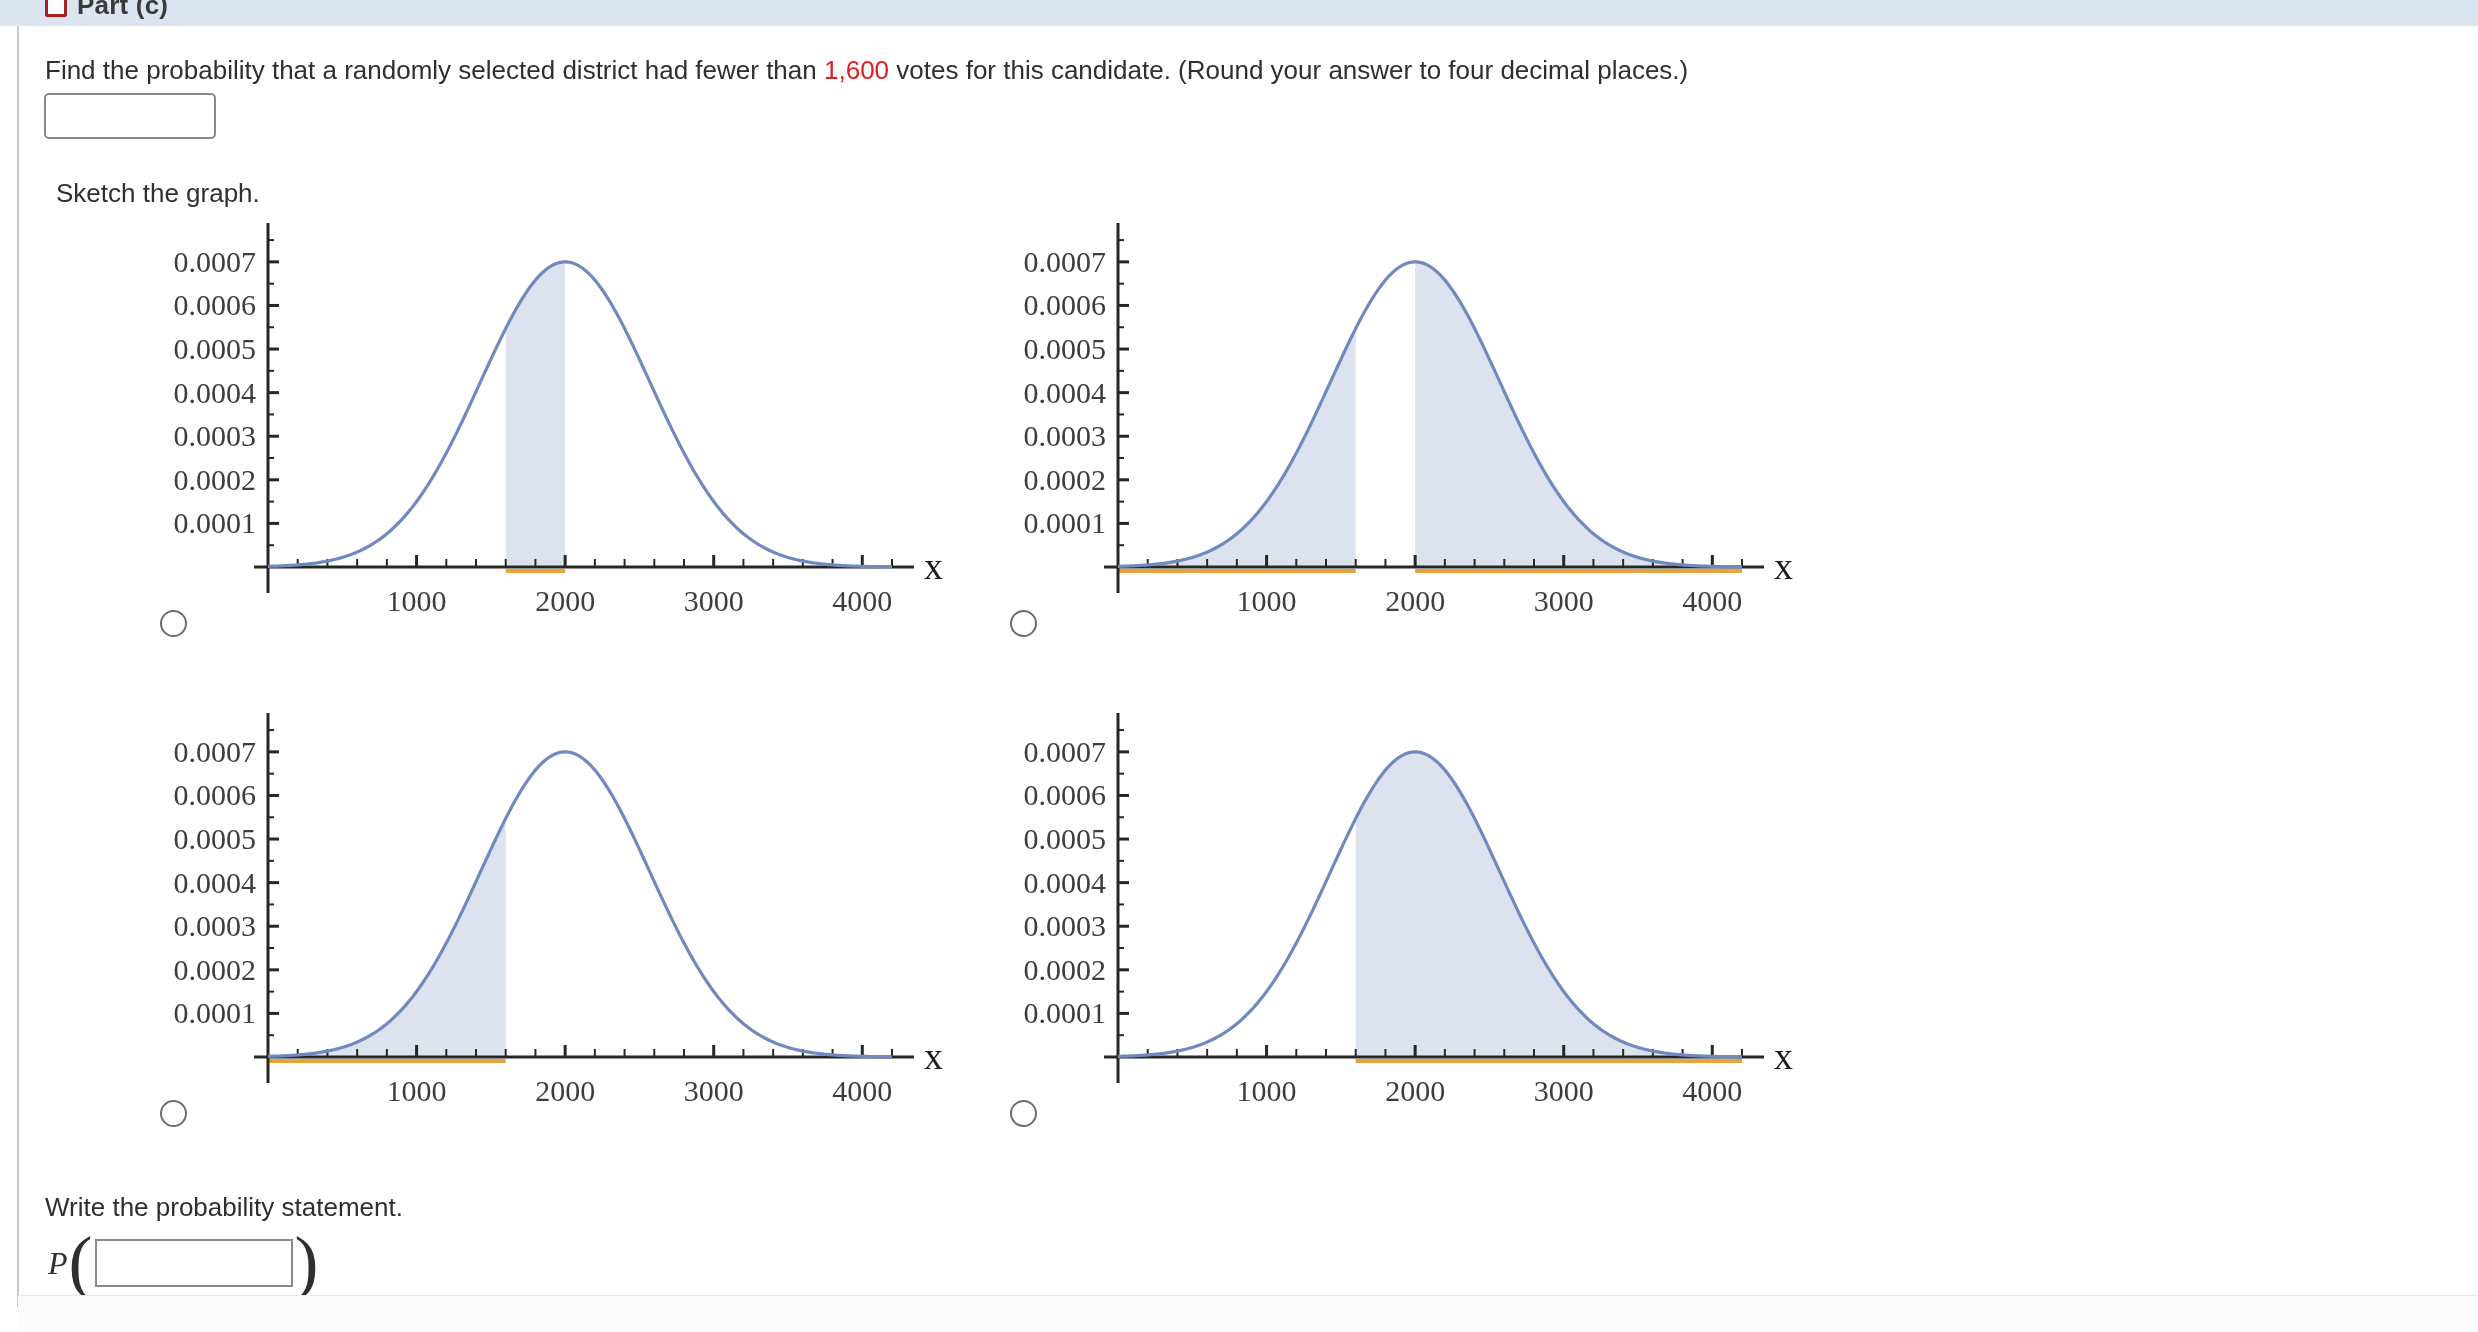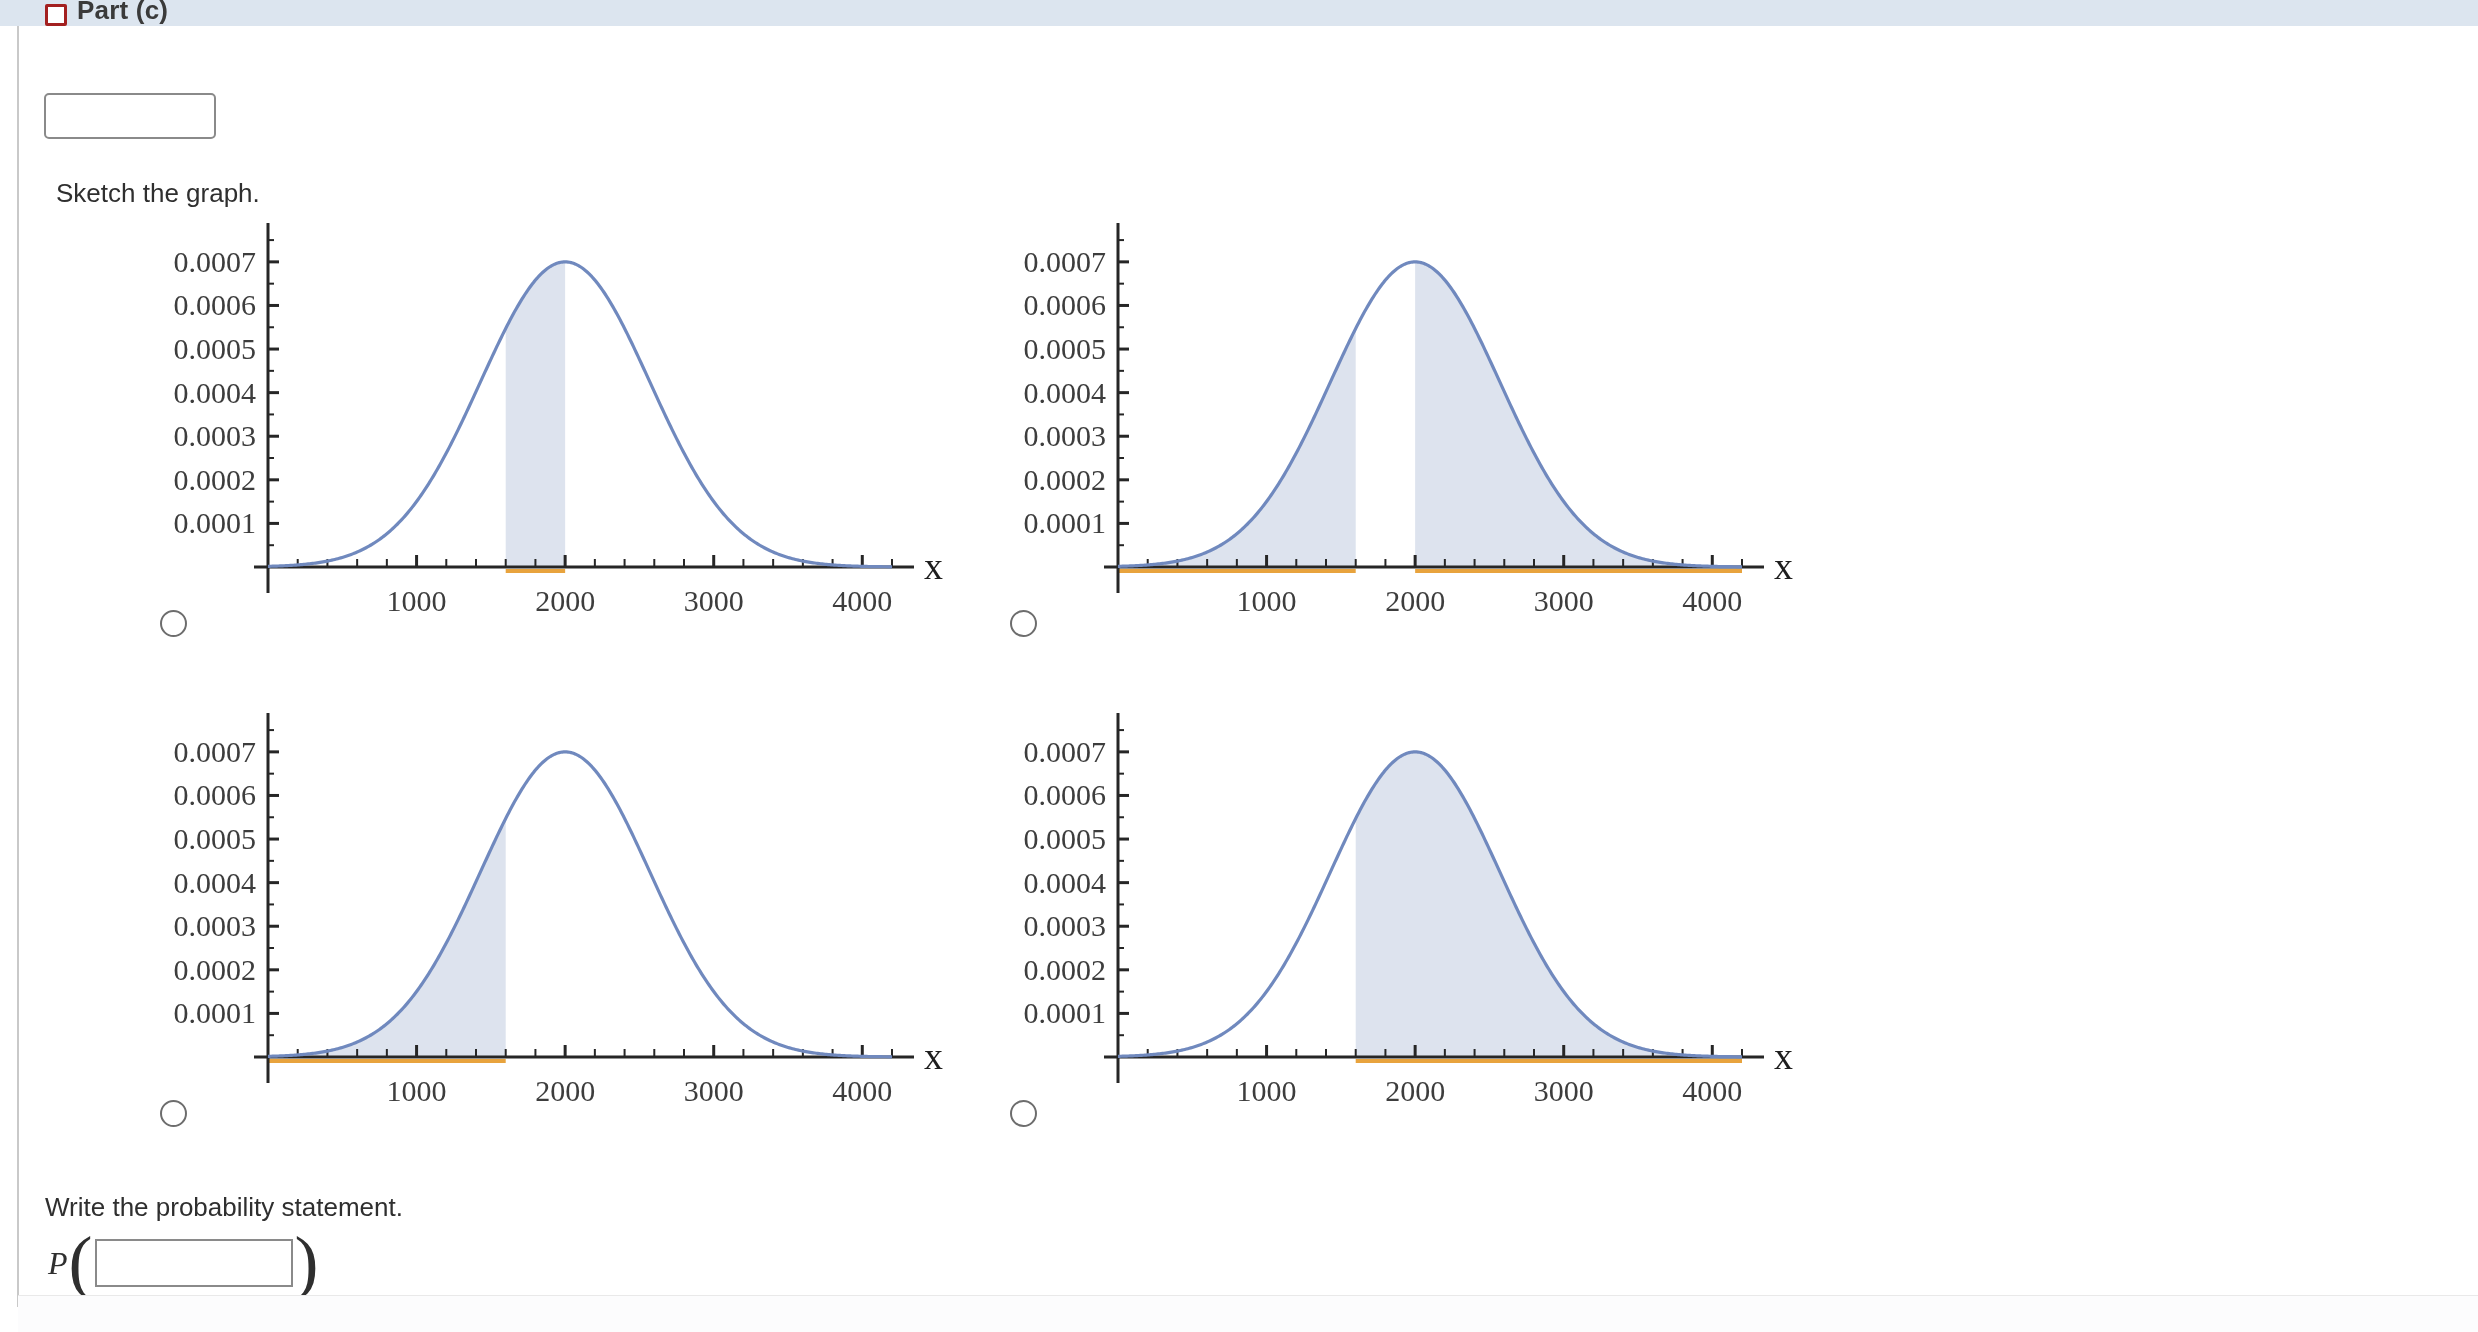--- a/index.html
+++ b/index.html
@@ -16,21 +16,21 @@
     overflow: hidden;
   }
   
   .part-header {
     position: absolute;
     left: 0; top: 0;
     width: 2478px;
     height: 26px;
     background: #dce5ef;
     display: flex;
-    align-items: flex-end;
+    align-items: center;
     box-sizing: border-box;
     padding-left: 45px;
   }
   .part-header .cb {
     width: 22px; height: 22px;
     border: 3px solid #a32020;
     background: #ffffff;
     box-sizing: border-box;
     margin-right: 10px;
     margin-top: -14px;
@@ -182,20 +182,23 @@
 
 <div class="page">
 
   <div class="part-header">
     <span class="cb"></span>
     <span class="ptitle">Part (c)</span>
   </div>
 
   <div class="left-rule"></div>
 
+  <div class="q-text">
+    <span>Find the probability that a randomly selected district had fewer than </span><span class="hl">1,600</span><span> votes for this candidate. (Round your answer to four decimal places.)</span>
+  </div>
 
   <input class="answer-box" type="text" value="" style="">
 
   <div class="sketch-label">Sketch the graph.</div>
 
   <div class="graph-grid">
     <div class="graph-cell cell-0">
       <svg class="graph-svg" width="800" height="400" viewBox="0 0 800 400">
           <path d="M 355.71428571428567 352 L 355.71 113.47 L 355.98 112.93 L 356.25 112.40 L 356.52 111.87 L 356.79 111.34 L 357.06 110.81 L 357.34 110.29 L 357.61 109.76 L 357.88 109.24 L 358.15 108.71 L 358.42 108.19 L 358.69 107.67 L 358.96 107.15 L 359.23 106.64 L 359.50 106.12 L 359.77 105.61 L 360.04 105.09 L 360.31 104.58 L 360.58 104.07 L 360.85 103.56 L 361.12 103.05 L 361.39 102.55 L 361.66 102.04 L 361.93 101.54 L 362.20 101.04 L 362.47 100.54 L 362.74 100.04 L 363.01 99.55 L 363.28 99.05 L 363.55 98.56 L 363.82 98.07 L 364.09 97.58 L 364.36 97.09 L 364.63 96.60 L 364.90 96.11 L 365.17 95.63 L 365.44 95.15 L 365.71 94.67 L 365.98 94.19 L 366.25 93.71 L 366.52 93.24 L 366.79 92.77 L 367.06 92.30 L 367.33 91.83 L 367.60 91.36 L 367.87 90.89 L 368.14 90.43 L 368.41 89.97 L 368.68 89.51 L 368.95 89.05 L 369.22 88.59 L 369.49 88.14 L 369.76 87.68 L 370.03 87.23 L 370.30 86.78 L 370.57 86.34 L 370.84 85.89 L 371.11 85.45 L 371.38 85.01 L 371.65 84.57 L 371.92 84.13 L 372.19 83.70 L 372.46 83.26 L 372.73 82.83 L 373.00 82.40 L 373.27 81.98 L 373.54 81.55 L 373.81 81.13 L 374.08 80.71 L 374.35 80.29 L 374.62 79.87 L 374.89 79.46 L 375.16 79.05 L 375.43 78.64 L 375.70 78.23 L 375.97 77.82 L 376.24 77.42 L 376.51 77.02 L 376.78 76.62 L 377.05 76.22 L 377.32 75.83 L 377.59 75.44 L 377.86 75.05 L 378.14 74.66 L 378.41 74.27 L 378.68 73.89 L 378.95 73.51 L 379.22 73.13 L 379.49 72.76 L 379.76 72.38 L 380.03 72.01 L 380.30 71.64 L 380.57 71.27 L 380.84 70.91 L 381.11 70.55 L 381.38 70.19 L 381.65 69.83 L 381.92 69.48 L 382.19 69.12 L 382.46 68.77 L 382.73 68.43 L 383.00 68.08 L 383.27 67.74 L 383.54 67.40 L 383.81 67.06 L 384.08 66.73 L 384.35 66.39 L 384.62 66.06 L 384.89 65.74 L 385.16 65.41 L 385.43 65.09 L 385.70 64.77 L 385.97 64.45 L 386.24 64.14 L 386.51 63.82 L 386.78 63.51 L 387.05 63.21 L 387.32 62.90 L 387.59 62.60 L 387.86 62.30 L 388.13 62.01 L 388.40 61.71 L 388.67 61.42 L 388.94 61.13 L 389.21 60.85 L 389.48 60.56 L 389.75 60.28 L 390.02 60.01 L 390.29 59.73 L 390.56 59.46 L 390.83 59.19 L 391.10 58.92 L 391.37 58.66 L 391.64 58.40 L 391.91 58.14 L 392.18 57.88 L 392.45 57.63 L 392.72 57.38 L 392.99 57.13 L 393.26 56.89 L 393.53 56.65 L 393.80 56.41 L 394.07 56.17 L 394.34 55.94 L 394.61 55.71 L 394.88 55.48 L 395.15 55.25 L 395.42 55.03 L 395.69 54.81 L 395.96 54.60 L 396.23 54.38 L 396.50 54.17 L 396.77 53.97 L 397.04 53.76 L 397.31 53.56 L 397.58 53.36 L 397.85 53.16 L 398.12 52.97 L 398.39 52.78 L 398.66 52.59 L 398.94 52.41 L 399.21 52.23 L 399.48 52.05 L 399.75 51.87 L 400.02 51.70 L 400.29 51.53 L 400.56 51.36 L 400.83 51.20 L 401.10 51.04 L 401.37 50.88 L 401.64 50.73 L 401.91 50.58 L 402.18 50.43 L 402.45 50.28 L 402.72 50.14 L 402.99 50.00 L 403.26 49.86 L 403.53 49.73 L 403.80 49.60 L 404.07 49.47 L 404.34 49.35 L 404.61 49.22 L 404.88 49.11 L 405.15 48.99 L 405.42 48.88 L 405.69 48.77 L 405.96 48.66 L 406.23 48.56 L 406.50 48.46 L 406.77 48.36 L 407.04 48.27 L 407.31 48.17 L 407.58 48.09 L 407.85 48.00 L 408.12 47.92 L 408.39 47.84 L 408.66 47.76 L 408.93 47.69 L 409.20 47.62 L 409.47 47.56 L 409.74 47.49 L 410.01 47.43 L 410.28 47.37 L 410.55 47.32 L 410.82 47.27 L 411.09 47.22 L 411.36 47.18 L 411.63 47.13 L 411.90 47.10 L 412.17 47.06 L 412.44 47.03 L 412.71 47.00 L 412.98 46.97 L 413.25 46.95 L 413.52 46.93 L 413.79 46.91 L 414.06 46.90 L 414.33 46.89 L 414.60 46.88 L 414.87 46.87 L 415.14 46.87 L 415.1428571428571 352 Z" fill="#dde3ee" stroke="none"></path>
           <line x1="104" y1="352" x2="764" y2="352" stroke="#262626" stroke-width="3"></line>

